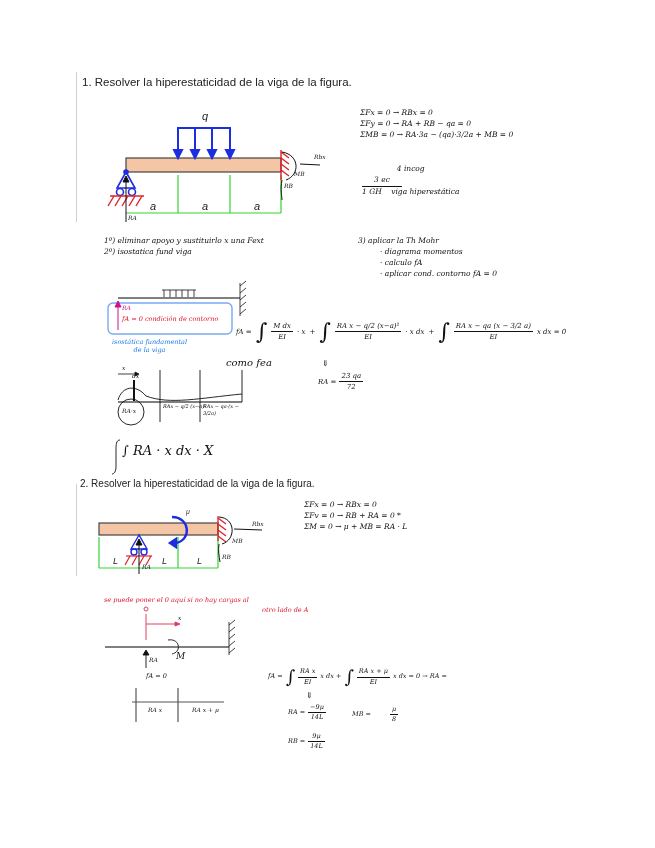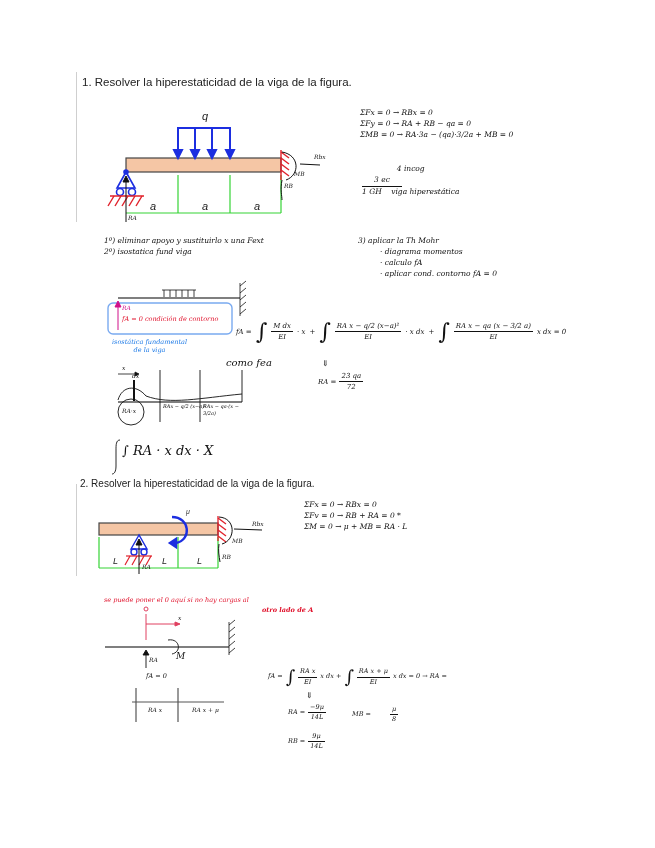--- a/index.html
+++ b/index.html
@@ -248,21 +248,21 @@
 <div class="abs hw" style="left:232px;top:537px;font-size:6px;">MB</div>
 <div class="abs hw" style="left:222px;top:553px;font-size:6px;">RB</div>
 
 <div class="abs hw" style="left:304px;top:500px;">
   <div>ΣFx = 0 → RBx = 0</div>
   <div>ΣFv = 0 → RB + RA = 0 *</div>
   <div>ΣM = 0 → μ + MB = RA · L</div>
 </div>
 
 <div class="abs hw red" style="left:104px;top:596px;font-size:6.5px;">se puede poner el 0 aquí si no hay cargas al</div>
-<div class="abs hw red" style="left:262px;top:606px;font-size:6.5px;font-weight:bold;">otro lado de A</div>
+<div class="abs hw red" style="left:262px;top:606px;font-size:6.5px;">otro lado de A</div>
 
 <svg style="left:0;top:0;" width="655" height="848">
   <g stroke="#e04060" stroke-width="1" fill="#e04060">
     <circle cx="146" cy="609" r="2" fill="none"></circle>
     <line x1="146" y1="614" x2="146" y2="640"></line>
     <line x1="146" y1="624" x2="178" y2="624"></line>
     <polygon points="175,622 180,624 175,626"></polygon>
   </g>
   <line x1="105" y1="647" x2="229" y2="647" stroke="#555" stroke-width="1.6"></line>
   <g stroke="#111" stroke-width="0.8">

